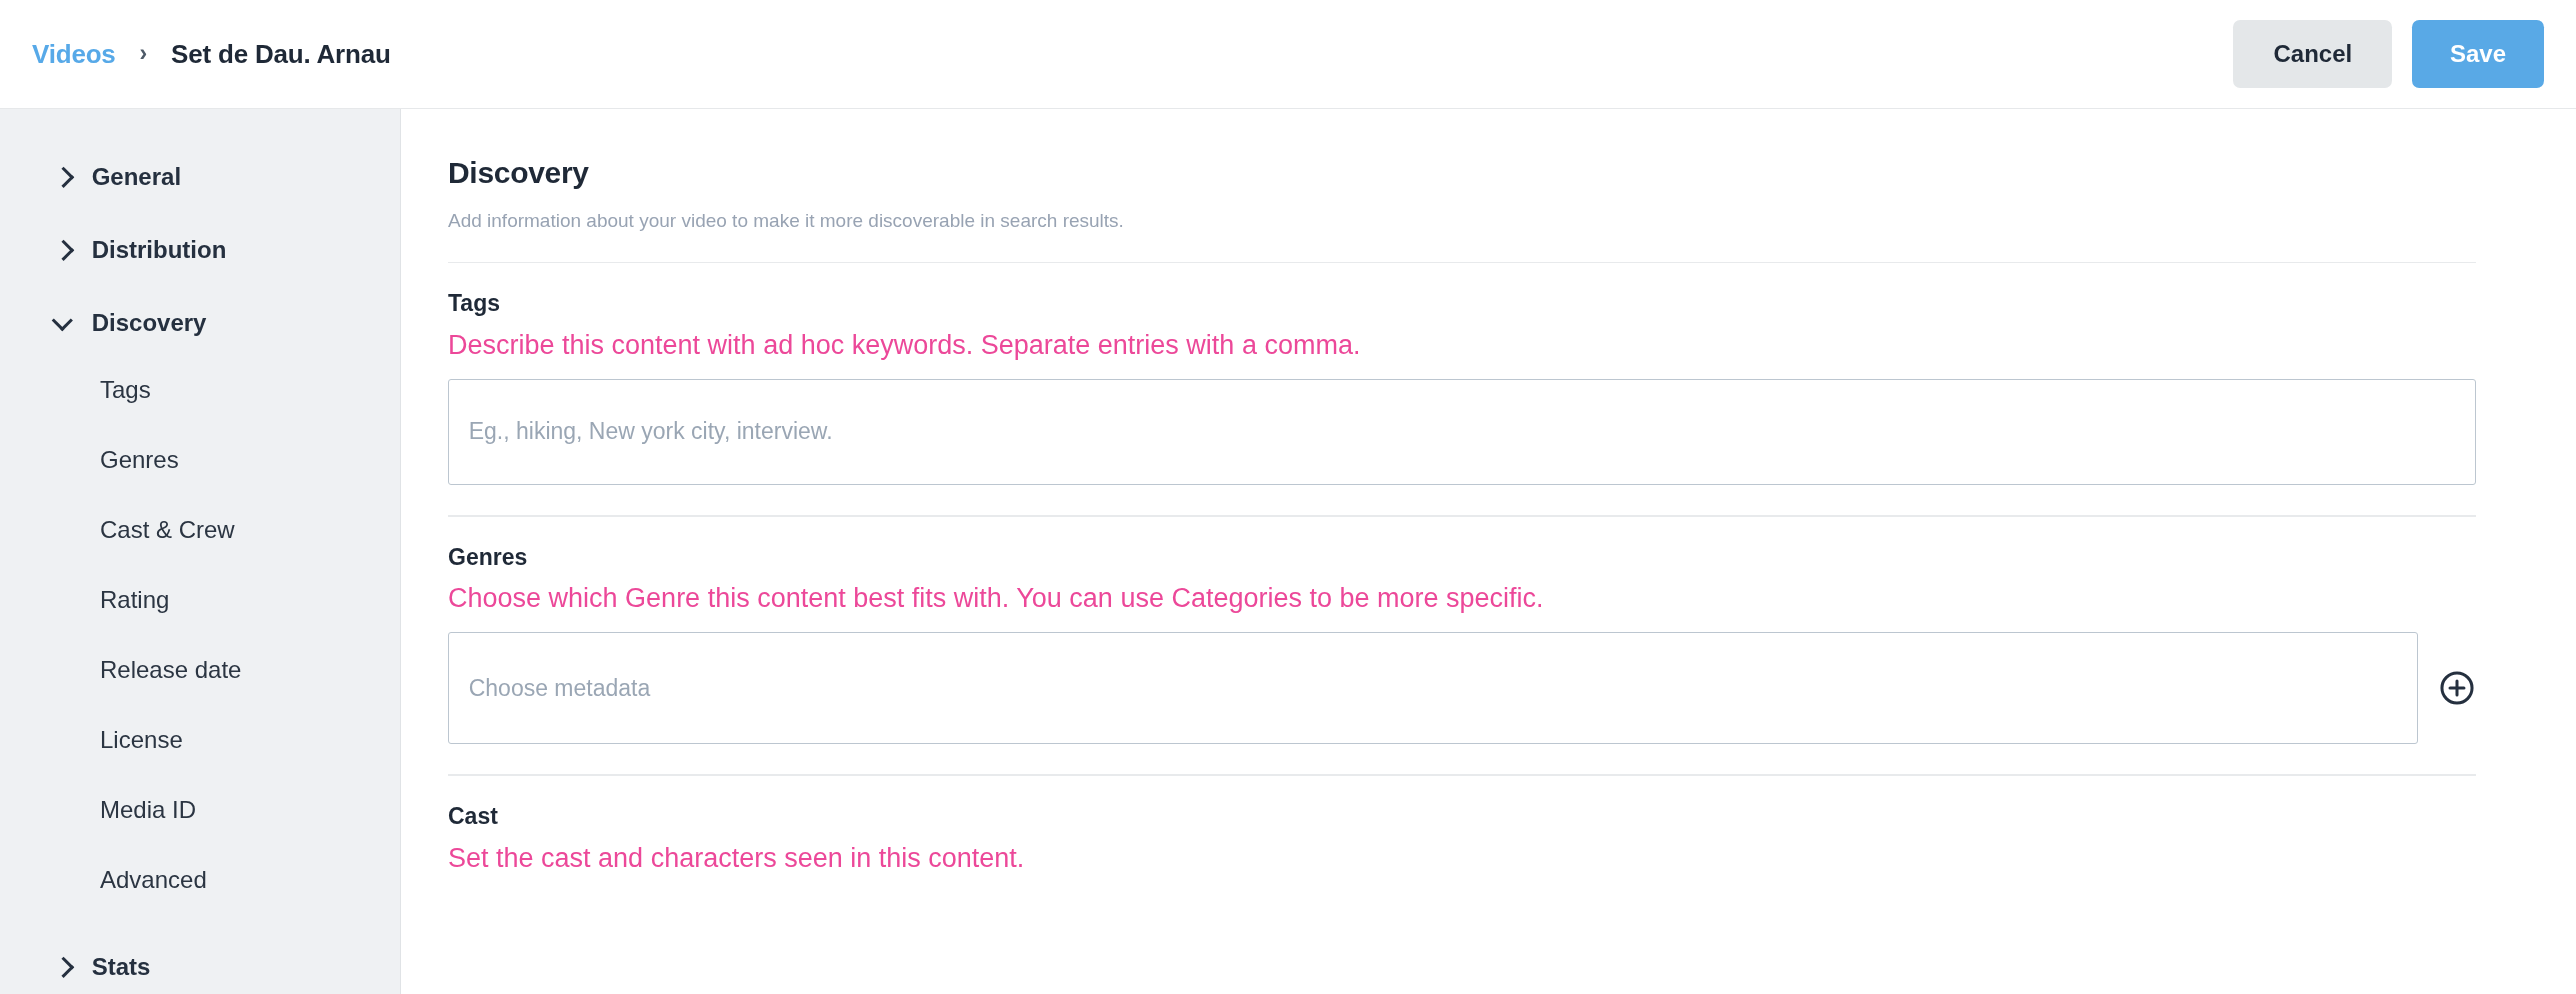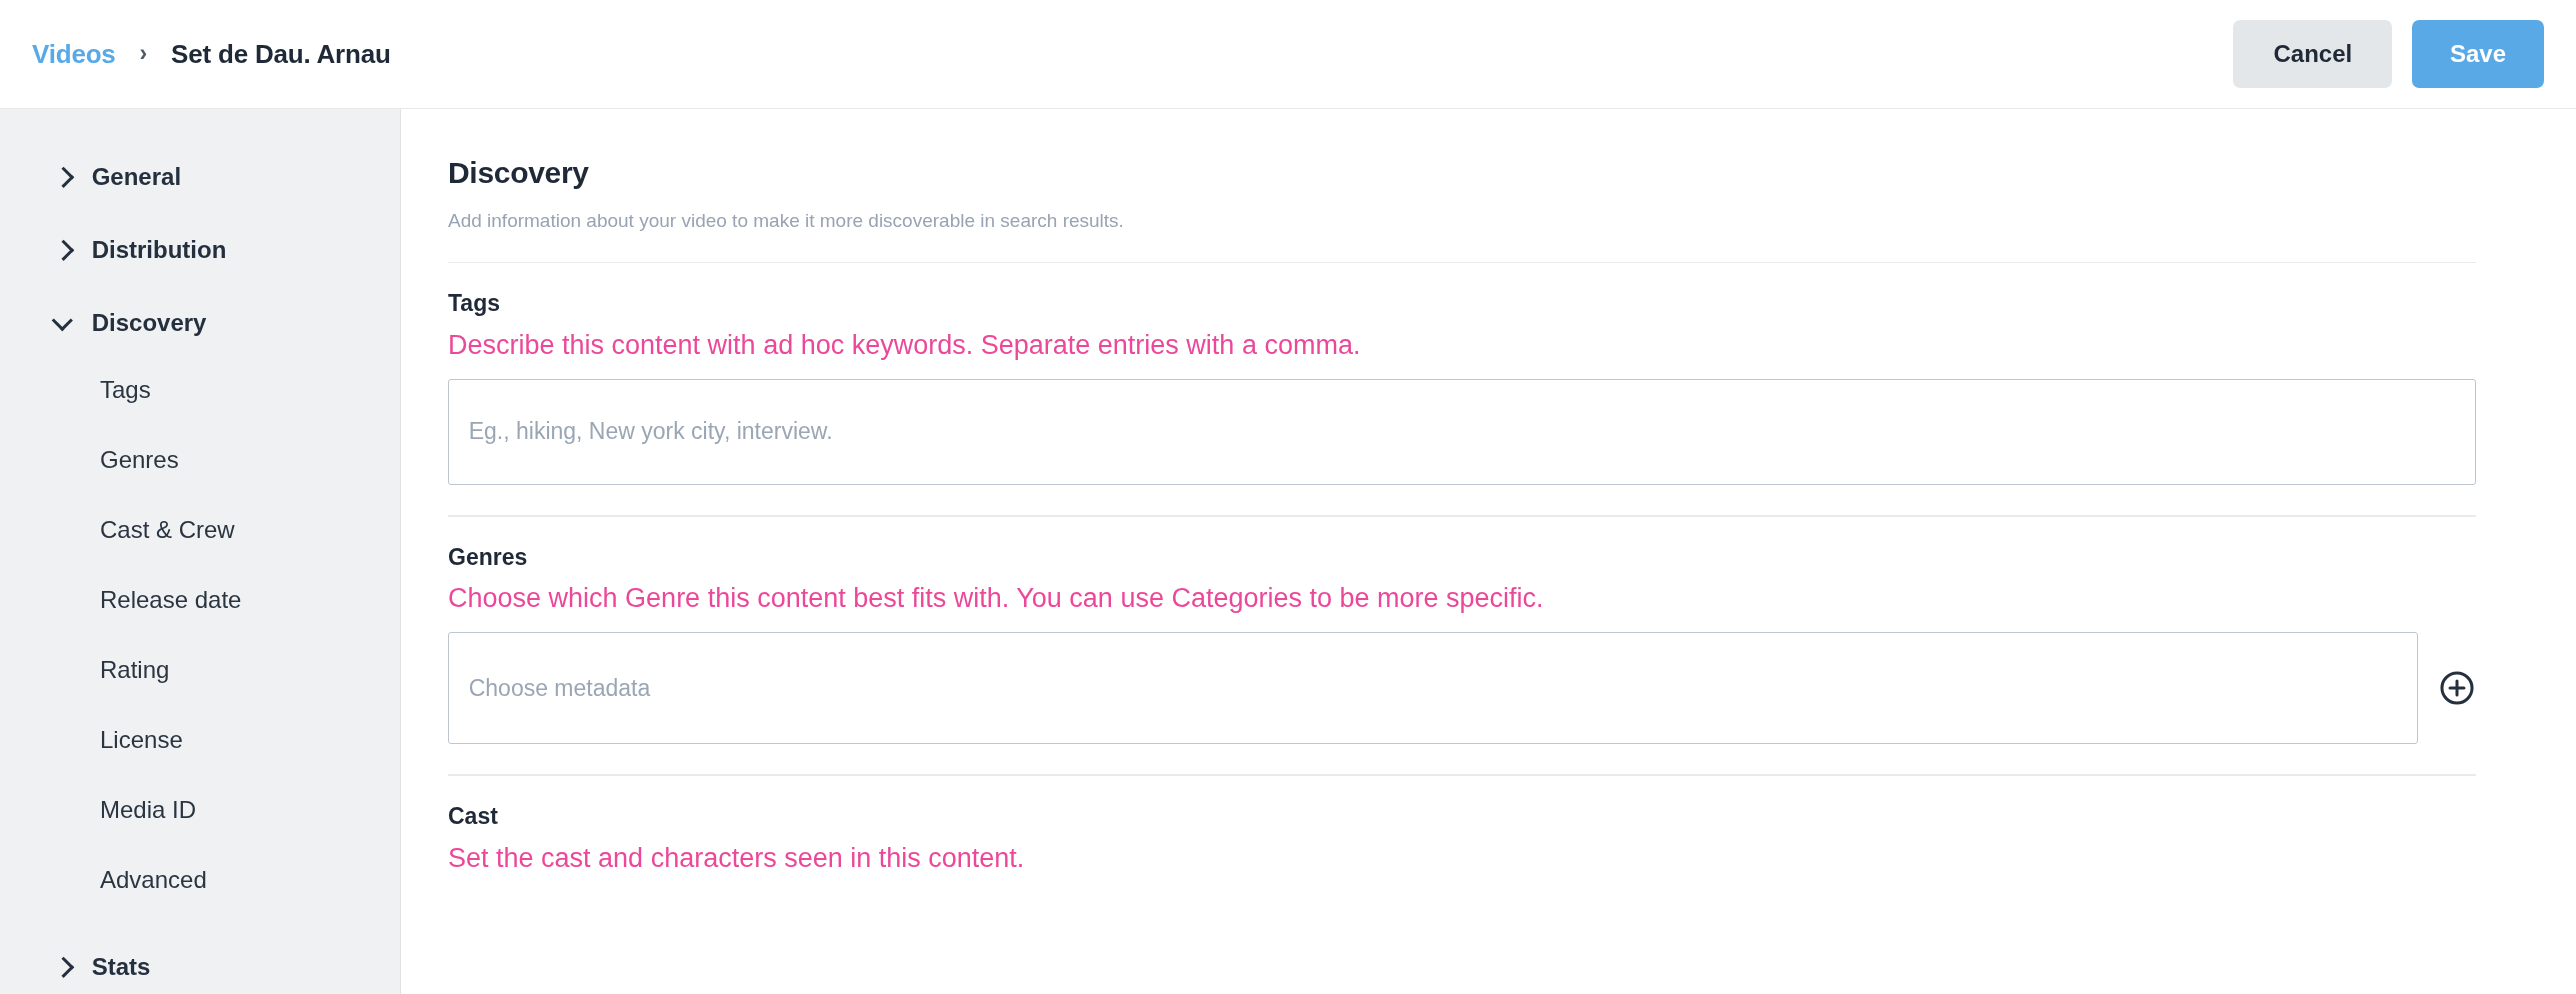--- a/index.html
+++ b/index.html
@@ -286,24 +286,24 @@
       <div class="nav-sub-item">
         <span>Tags</span>
       </div>
       <div class="nav-sub-item">
         <span>Genres</span>
       </div>
       <div class="nav-sub-item">
         <span>Cast &amp; Crew</span>
       </div>
       <div class="nav-sub-item">
+        <span>Rating</span>
+      </div>
+      <div class="nav-sub-item">
         <span>Release date</span>
-      </div>
-      <div class="nav-sub-item">
-        <span>Rating</span>
       </div>
       <div class="nav-sub-item">
         <span>License</span>
       </div>
       <div class="nav-sub-item">
         <span>Media ID</span>
       </div>
       <div class="nav-sub-item">
         <span>Advanced</span>
       </div>

